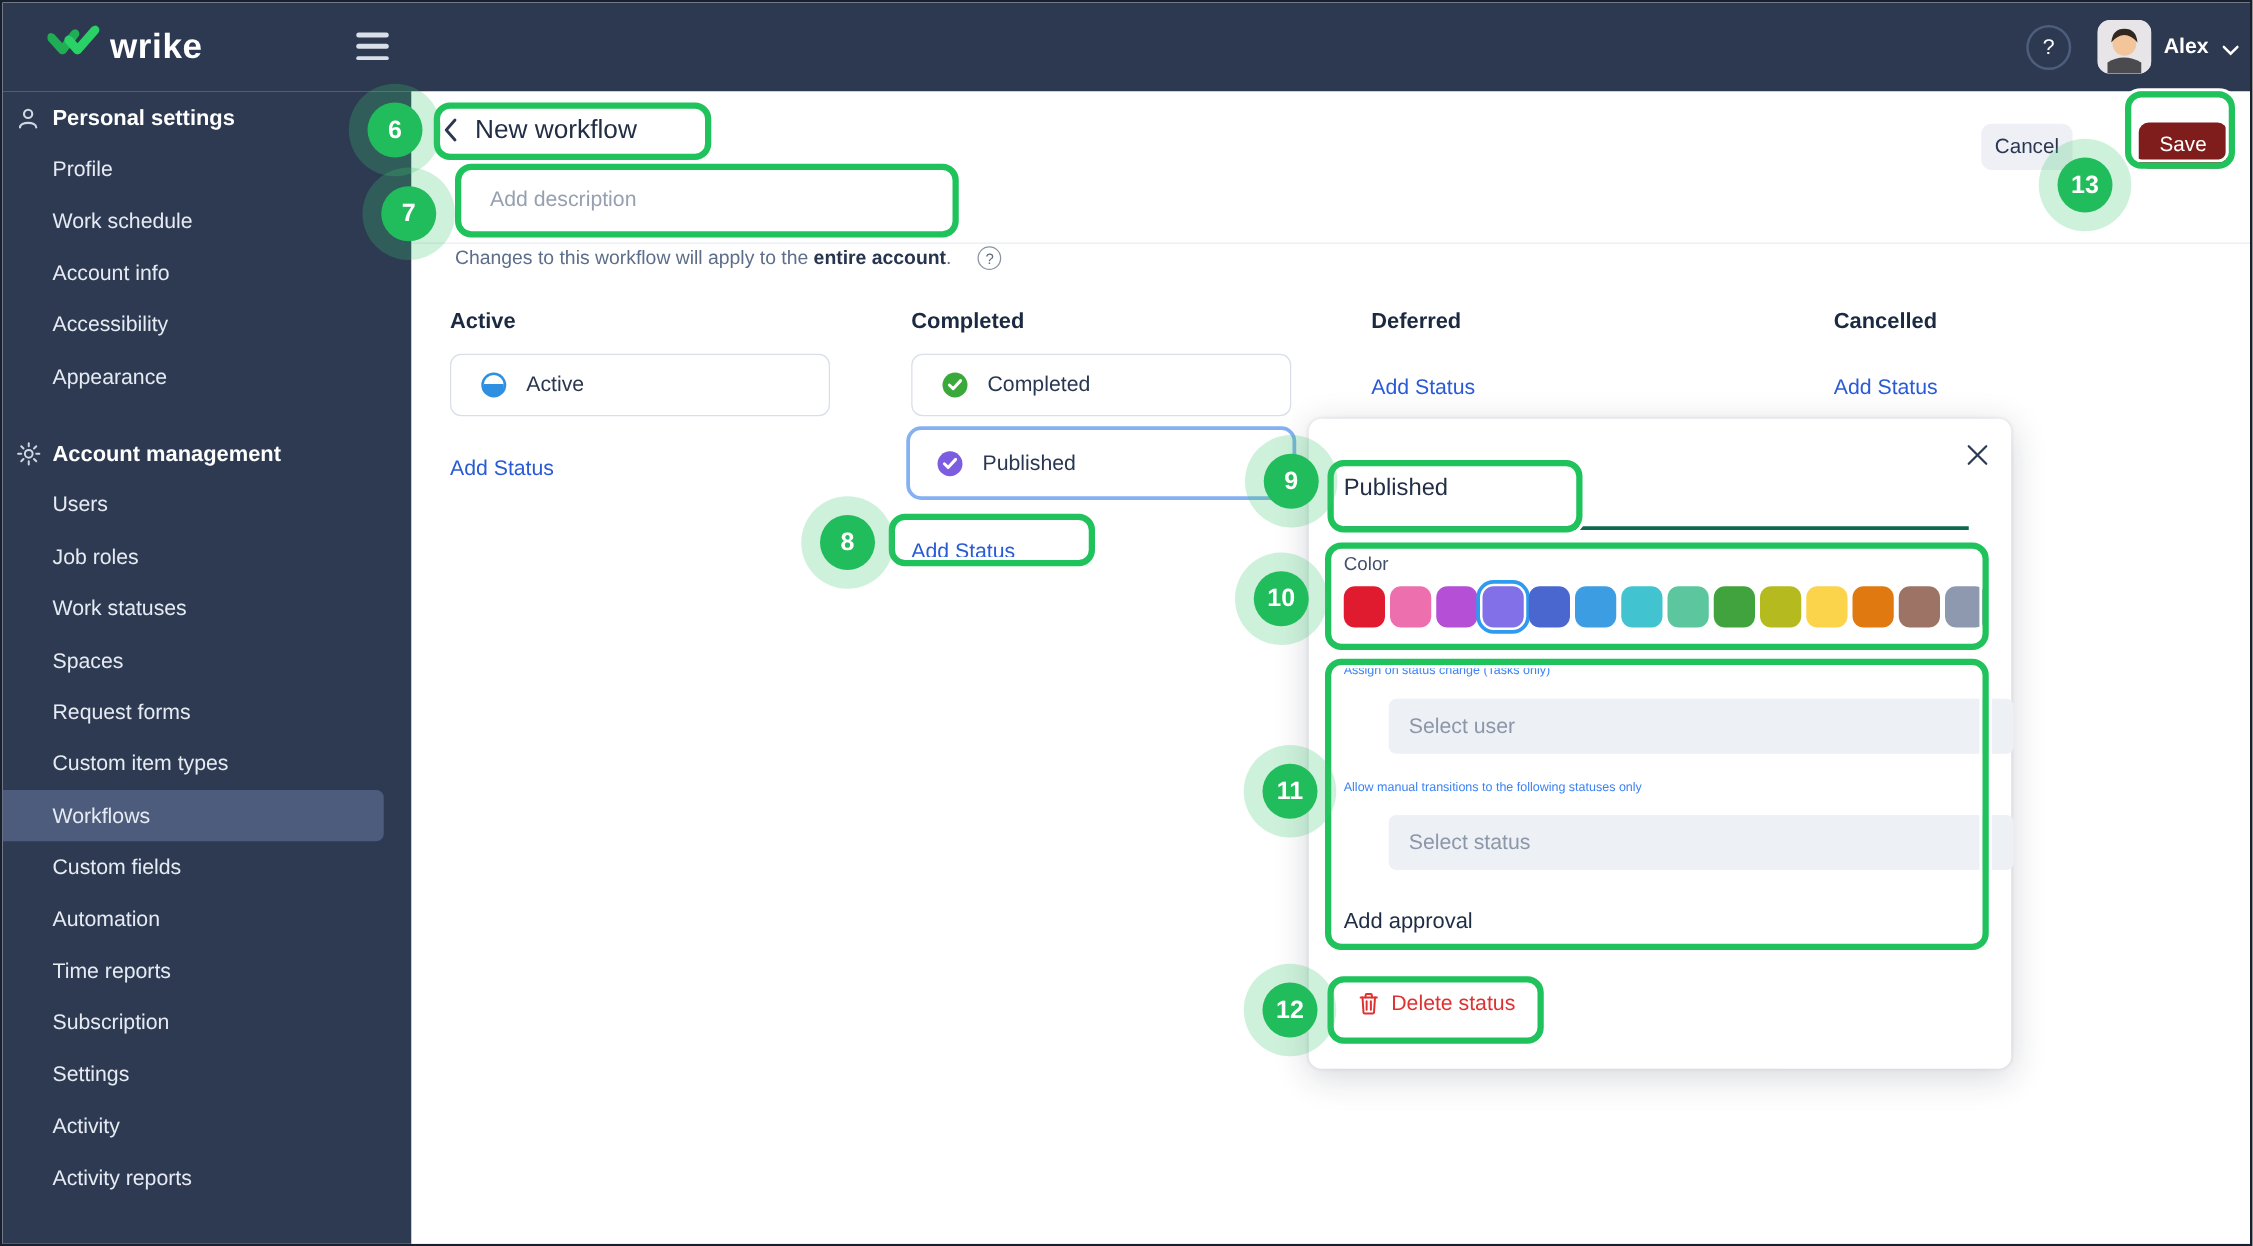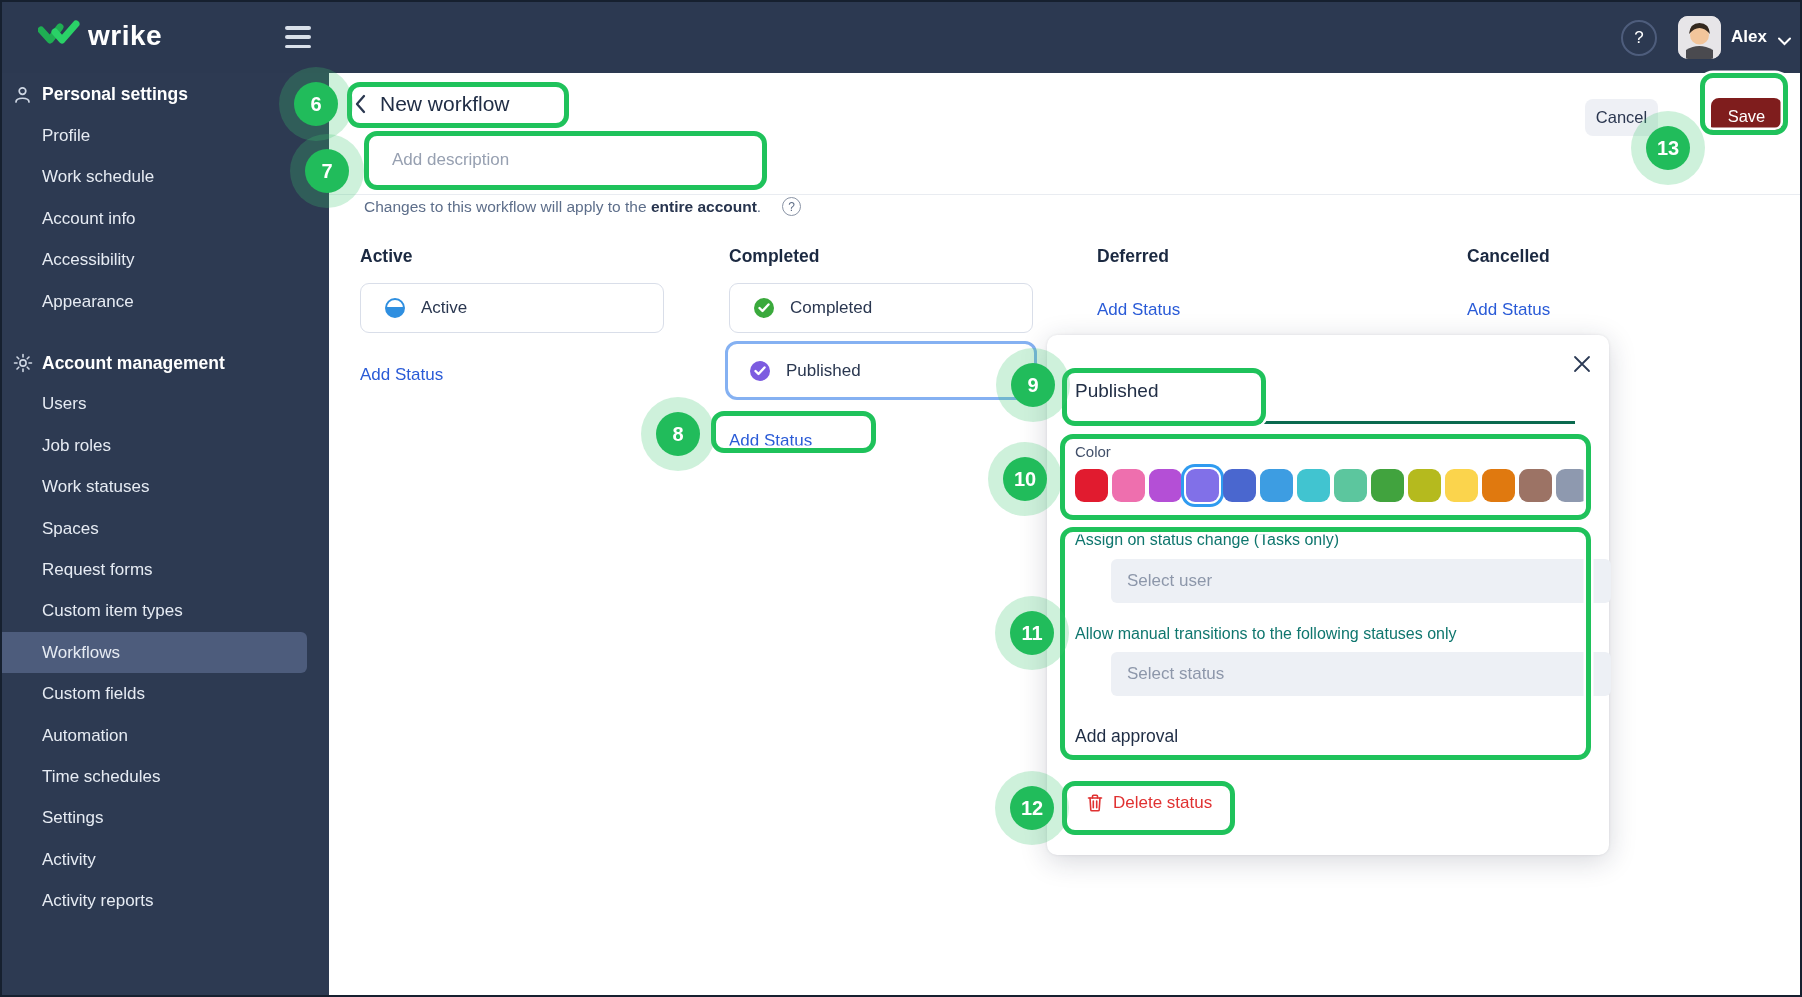--- a/index.html
+++ b/index.html
@@ -50,21 +50,21 @@
   
   .dialog { position:absolute; left:1045px; top:333px; width:562px; height:520px; background:#fff; border-radius:10px;
             box-shadow:0 6px 28px rgba(25,35,60,.18), 0 0 3px rgba(25,35,60,.10); z-index:40; }
   .dlg-close { position:absolute; top:18px; right:16px; width:22px; height:22px; cursor:pointer; display:flex; align-items:center; justify-content:center; }
   .dlg-name { position:absolute; left:28px; top:45px; font-size:19px; color:#222f46; }
   .dlg-underline { position:absolute; left:28px; top:86px; width:500px; height:2.5px; background:#0b6a4f; }
   .dlg-label-sm { position:absolute; left:28px; font-size:15px; color:#42506a; }
   .swatches { position:absolute; left:28px; top:134px; display:flex; gap:4px; }
   .sw { width:33px; height:33px; border-radius:9px; cursor:pointer; }
   .sw.sel { box-shadow:0 0 0 2px #fff, 0 0 0 5px #2f9bf0; }
-  .dlg-label { position:absolute; left:28px; font-size:16px; color:#0f766e; }
+  .dlg-label { position:absolute; left:28px; font-size:10px; color:#3b82f6; }
   .dlg-select { position:absolute; left:28px; width:500px; height:44px; background:#edf0f5; border-radius:6px; display:flex; align-items:center; padding-left:16px; font-size:17px; color:#8d97aa; cursor:pointer;margin-left:36px; }
   .add-approval { position:absolute; left:28px; top:391px; font-size:17.5px; color:#1e2c44; font-weight:500; cursor:pointer; }
   .delete-row { position:absolute; left:40px; top:458px; display:flex; align-items:center; gap:10px; font-size:17px; color:#e03131; cursor:pointer; }
 
   
   .abox { position:absolute; border:5px solid #1fc25b; border-radius:13px; box-shadow:0 0 0 2.5px #fff, inset 0 0 0 2.5px #fff; z-index:60; pointer-events:none; }
   .badge { position:absolute; width:44px; height:44px; border-radius:50%; background:#18b954; color:#fff; font-size:20px; font-weight:bold; display:flex; align-items:center; justify-content:center; z-index:61; }
   .badge::before { content:""; position:absolute; left:50%; top:50%; transform:translate(-50%,-50%); width:74px; height:74px; border-radius:50%; background:rgba(61,199,110,.25); z-index:-1; }
 </style>
 </head>
@@ -132,21 +132,22 @@
       </li>
       <li>Users</li>
       <li>Job roles</li>
       <li>Work statuses</li>
       <li>Spaces</li>
       <li>Request forms</li>
       <li>Custom item types</li>
       <li class="sel">Workflows</li>
       <li>Custom fields</li>
       <li>Automation</li>
-      <li>Time schedules</li>
+      <li>Time reports</li>
+      <li>Subscription</li>
       <li>Settings</li>
       <li>Activity</li>
       <li>Activity reports</li>
     </ul>
   </div>
 
   <div class="main"></div>
   <div class="hdr-divider"></div>
 
   <div class="title-row">

